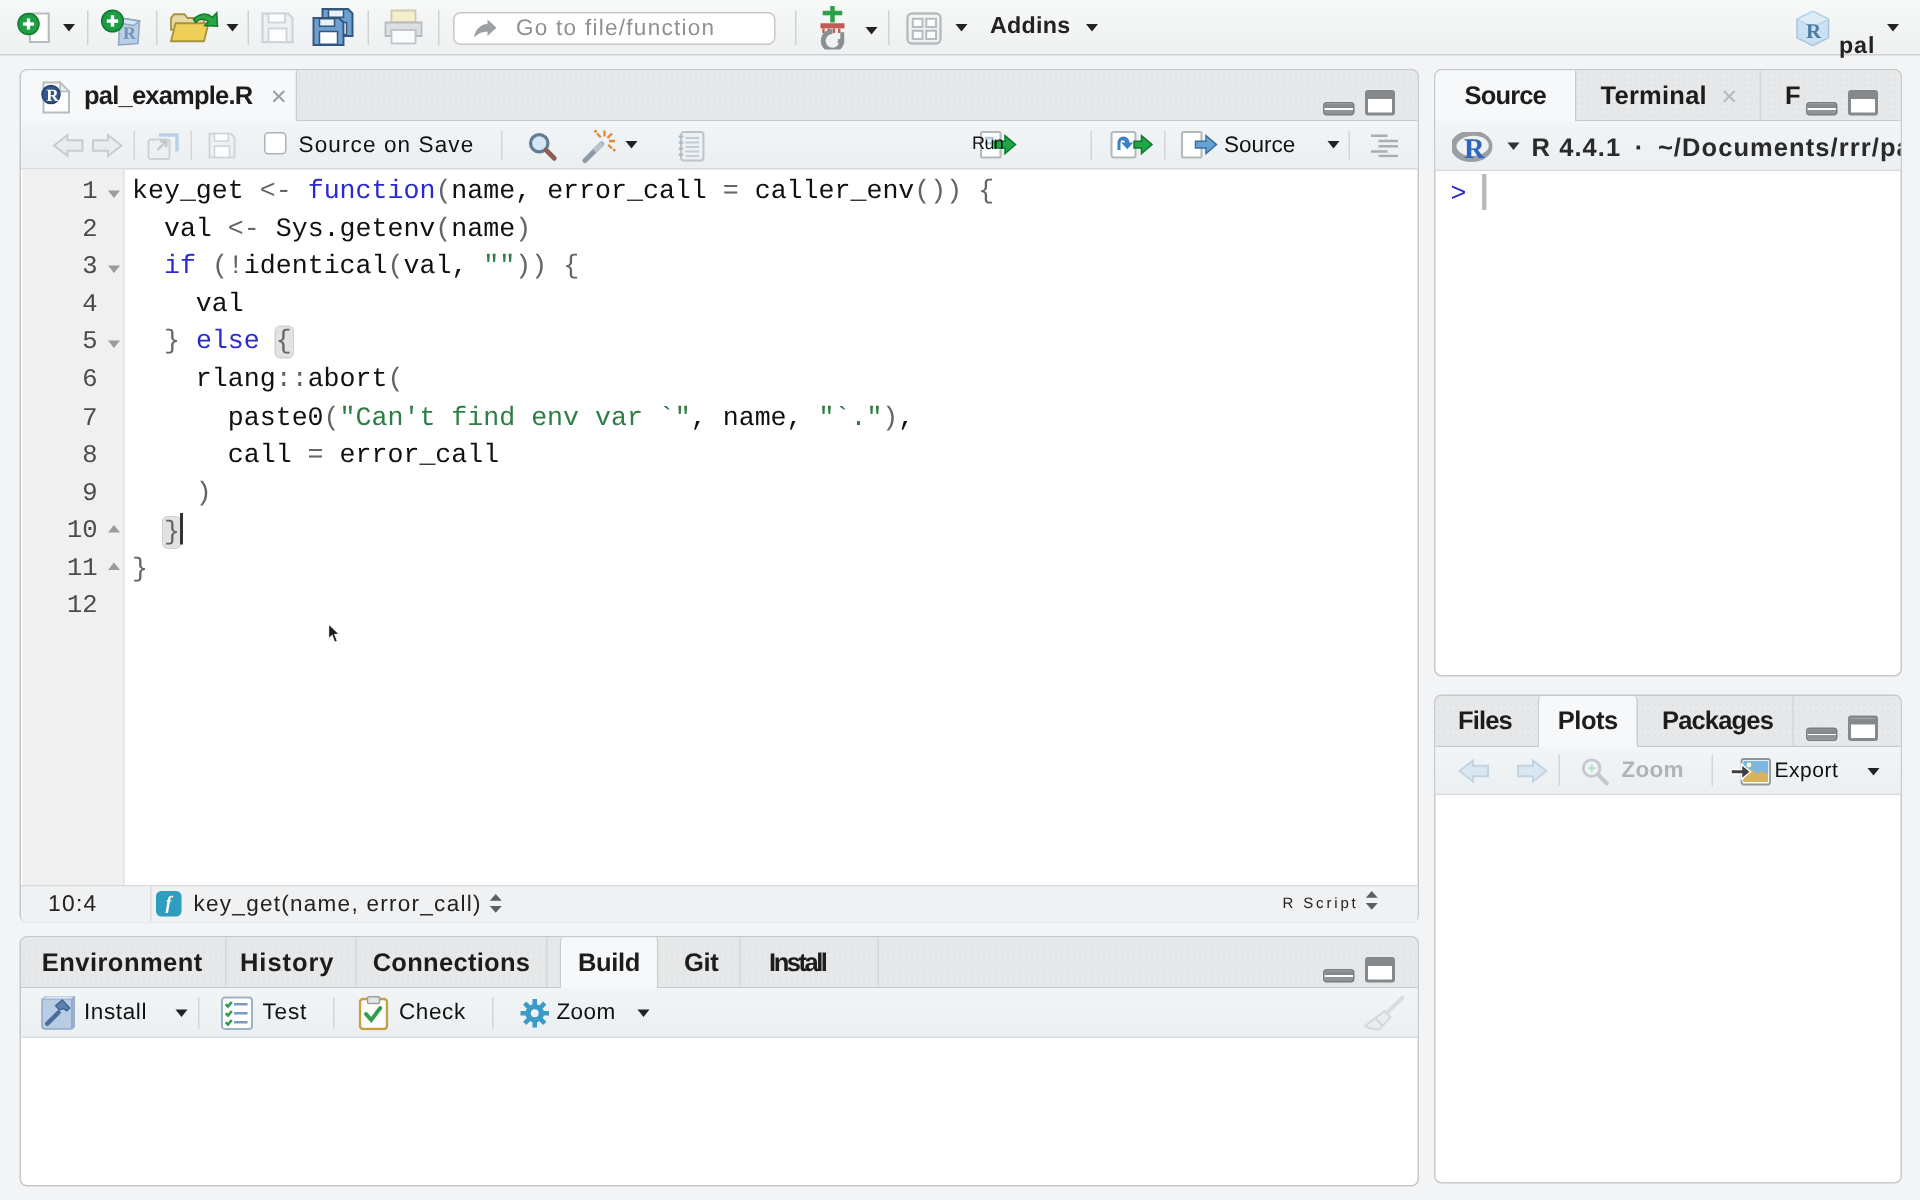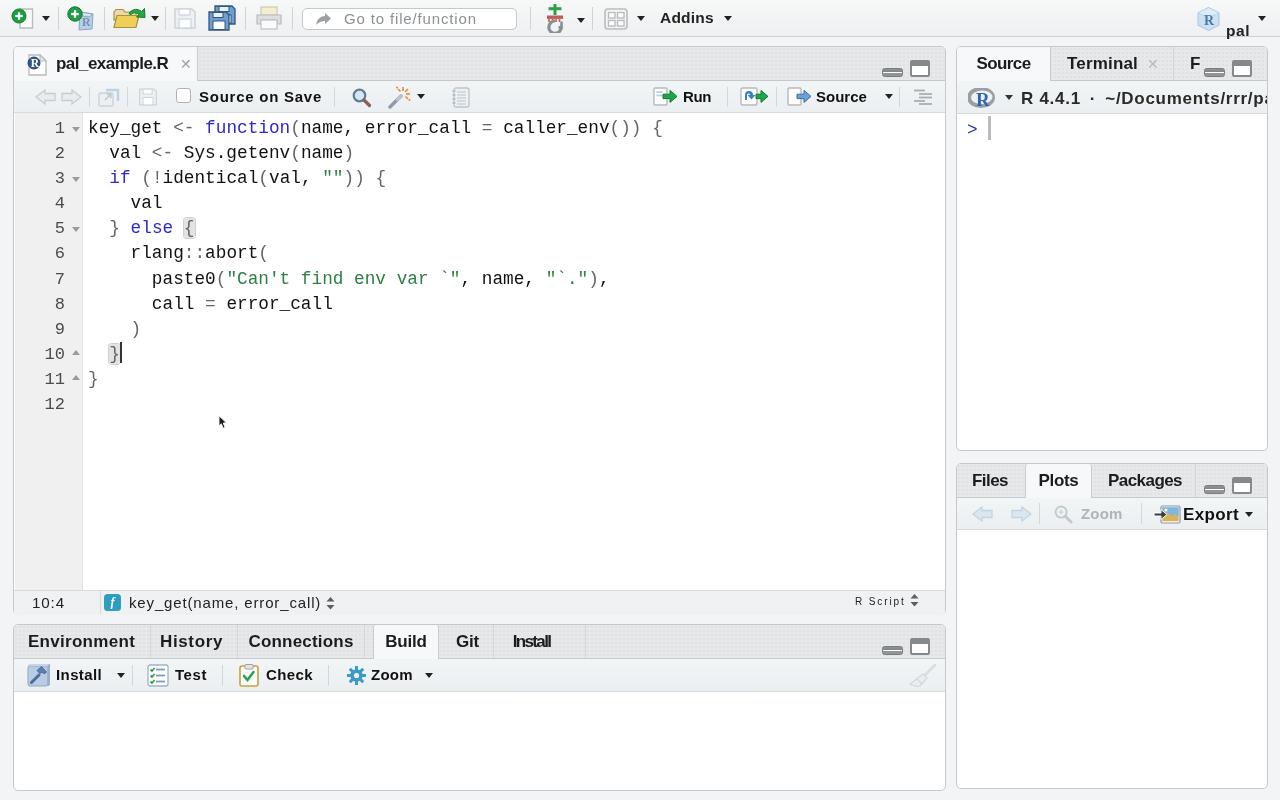--- a/index.html
+++ b/index.html
@@ -18,21 +18,21 @@
   .tab.first{border-left:none;border-radius:4px 0 0 0;}
   .tabsep{position:absolute;top:0;bottom:0;width:1px;background:#d4d6d7;}
   .ptoolbar{position:absolute;left:0;right:0;box-sizing:border-box;
     background:linear-gradient(#f2f5f6,#eceff1);border-bottom:1px solid #d8dadb;}
   .tdiv{position:absolute;width:1px;background:#c9cbcd;}
   .caret{display:inline-block;width:0;height:0;border-left:4.5px solid transparent;
     border-right:4.5px solid transparent;border-top:5px solid #222;vertical-align:middle;}
   .minbtn{position:absolute;width:21px;height:9px;background:linear-gradient(#8f9496,#7e8486 45%,#fdfdfd 45%,#fdfdfd 60%,#909596 60%);border:1px solid #787d80;border-radius:2.5px;box-sizing:border-box;}
   .maxbtn{position:absolute;width:20px;height:17px;border:2px solid #85898c;border-radius:2px;background:#fff;box-sizing:border-box;}
   .maxbtn:before{content:"";position:absolute;left:0;right:0;top:0;height:4px;background:#85898c;}
-  .btnlabel{font-weight:700;font-size:13.5px;color:#111;letter-spacing:0.5px;}
+  .btnlabel{font-weight:400;font-size:13.5px;color:#111;letter-spacing:0.5px;}
   .gray-sep{position:absolute;width:1px;background:#d0d2d3;}
   .b{color:#2a2ace;text-align:center;}
   .s{color:#2d7d45;}
   .o{color:#5f6569;}
   .k{color:#111;}
   .hl{background:#e2e2e2;border-radius:3px;box-shadow:0 0 0 1px #d0d0d0;}
   .cur{display:inline-block;width:2px;height:21px;background:#333;vertical-align:-4px;margin-left:0.5px;}
   .foldmk{position:absolute;width:0;height:0;border-left:4.5px solid transparent;border-right:4.5px solid transparent;}
   .fdn{border-top:5.5px solid #9b9b9b;}
   .fup{border-bottom:5.5px solid #9b9b9b;}
@@ -220,21 +220,21 @@
       </svg>
 
       <svg class="abs" style="left:639px;top:6px;" width="25" height="20" viewBox="0 0 25 20">
         <rect x="1" y="1" width="13" height="17" rx="1" fill="#fff" stroke="#b4b9bc" stroke-width="1.4"></rect>
         <g stroke="#a9cce8" stroke-width="1.6">
             <path d="M3.5 5 h6"></path>
             <path d="M3.5 8.5 h6"></path>
           </g>
         <path d="M10 7.2 h7 v-3.8 l7 6 -7 6 v-3.8 h-7 Z" fill="#1fa648" stroke="#0e7a2e" stroke-width="1"></path>
       </svg>
-      <span class="abs btnlabel" style="left:669px;top:7px;font-size:15px;letter-spacing:-0.4px;">Run</span>
+      <span class="abs btnlabel" style="left:634px;top:7px;font-size:12px;letter-spacing:-0.4px;">Run</span>
       <div class="tdiv" style="left:713px;top:6px;height:20px;background:#d4d6d8;"></div>
 
       <svg class="abs" style="left:726px;top:6px;" width="30" height="20" viewBox="0 0 30 20">
         <rect x="1" y="1" width="16" height="17" rx="1.5" fill="#fff" stroke="#b4b9bc" stroke-width="1.4"></rect>
         <path d="M5 13 v-5 a4 4 0 0 1 8 0 l2.5 0 -4 4.5 -4 -4.5 2.5 0 a1.5 1.5 0 0 0 -3 0 v5 Z" fill="#3b7fc4"></path>
         <path d="M16 7.2 h5 v-3.8 l7 6 -7 6 v-3.8 h-5 Z" fill="#1fa648" stroke="#0e7a2e" stroke-width="1"></path>
       </svg>
       <div class="tdiv" style="left:762px;top:6px;height:20px;background:#d4d6d8;"></div>
 
       <svg class="abs" style="left:773px;top:6px;" width="25" height="20" viewBox="0 0 25 20">
@@ -428,21 +428,21 @@
       <span class="abs" style="left:124px;top:7px;font-size:15px;font-weight:700;letter-spacing:0.15px;color:#aeb4b8;">Zoom</span>
       <div class="tdiv" style="left:184px;top:5px;height:21px;background:#d4d6d8;"></div>
 
       <svg class="abs" style="left:196px;top:7px;" width="28" height="19" viewBox="0 0 28 19">
         <rect x="8" y="1" width="19" height="17" rx="1.5" fill="#fff" stroke="#8f9499" stroke-width="1.2"></rect>
         <rect x="9.2" y="2.2" width="16.6" height="9" fill="#7db6e0"></rect>
         <path d="M9.2 11 l5 -3.5 4.5 3.5 3 -2 4 2.5 v4.8 h-16.5 Z" fill="#d9b35c"></path>
         <circle cx="13" cy="5" r="1.6" fill="#fdf6c8"></circle>
         <path d="M1 8 h7 v-3.5 l6 5 -6 5 v-3.5 h-7 Z" fill="#3f3f3f" stroke="#fff" stroke-width="1"></path>
       </svg>
-      <span class="abs btnlabel" style="left:226px;top:7px;font-size:17px;letter-spacing:0.35px;">Export</span>
+      <span class="abs btnlabel" style="left:226px;top:7px;font-size:14px;letter-spacing:0.35px;">Export</span>
       <span class="caret" style="position:absolute;left:288px;top:14px;"></span>
     </div>
   </div>
 
   <svg class="abs" style="left:218px;top:415px;" width="10" height="15" viewBox="0 0 10 15">
     <path d="M1 0.8 L1 11 L3.4 8.8 L5 13.2 L7 12.4 L5.3 8 L8.4 7.8 Z" fill="#1a1e22" stroke="#f5f5f5" stroke-width="0.9"></path>
   </svg>
 
 </div>
 

